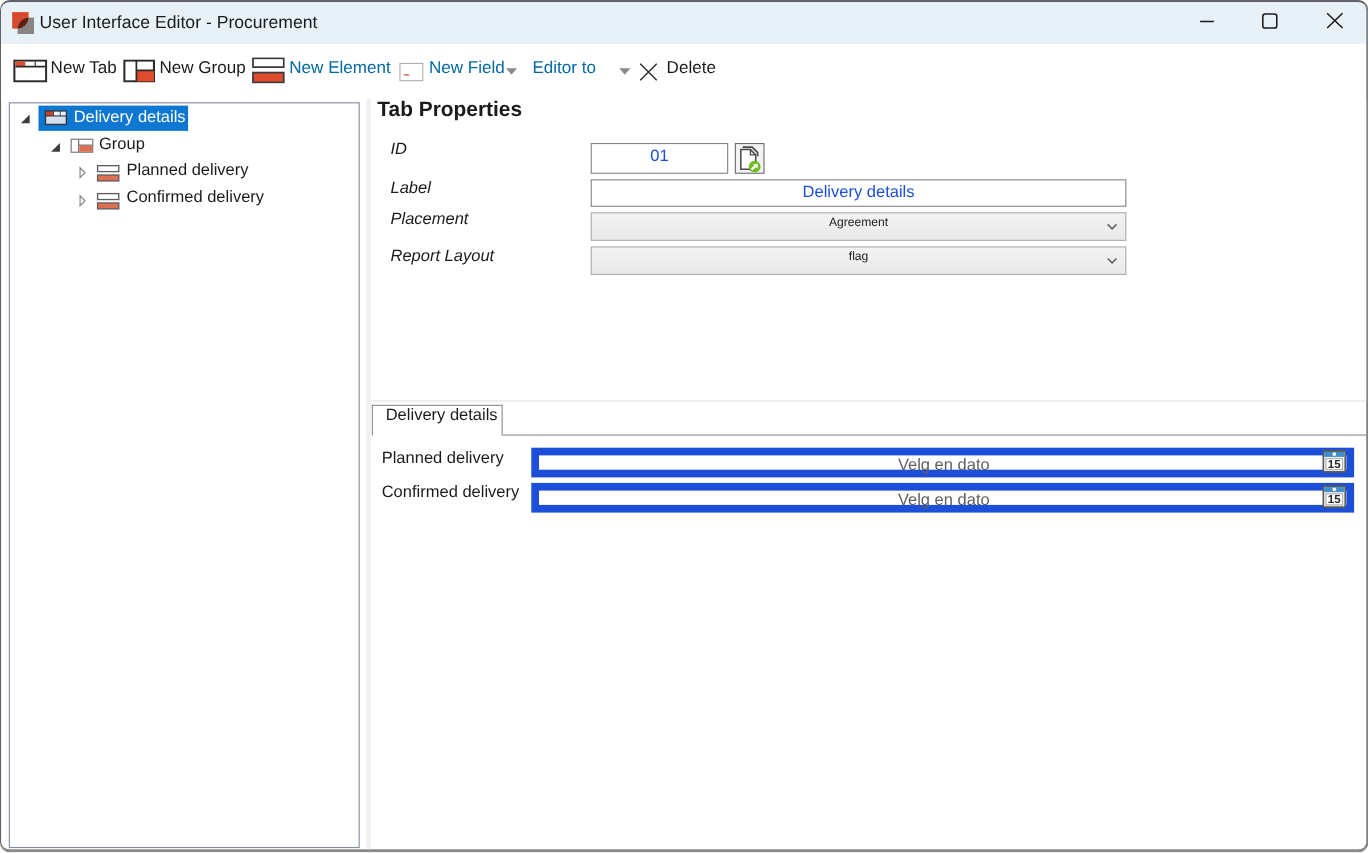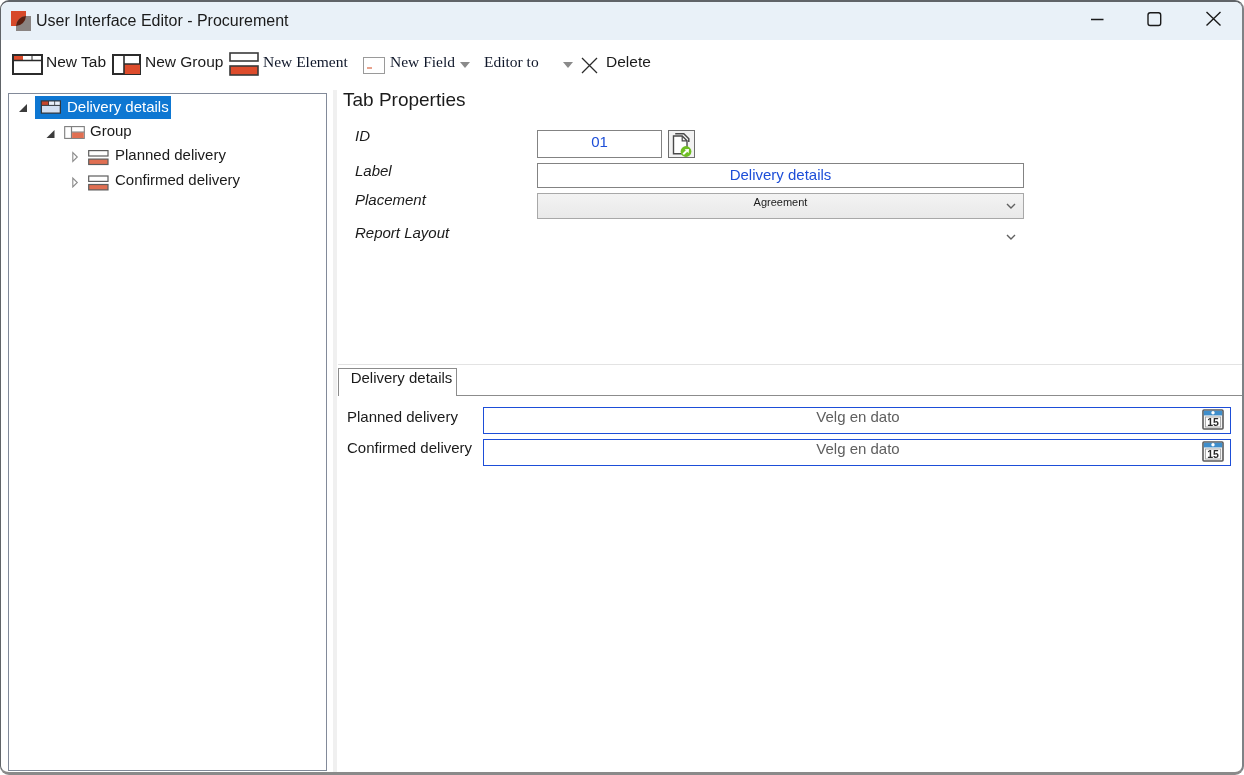--- a/index.html
+++ b/index.html
@@ -17,45 +17,45 @@
   #titlebar { position:absolute; left:0; top:0; width:100%; height:38px; background:#e9f1f8; }
   #title-icon { position:absolute; left:10px; top:9px; width:20px; height:20px; }
   #title-text { position:absolute; left:35px; top:10px; font-size:16px; color:#1b1b1b; }
   .caption-btn { position:absolute; top:-2px; width:46px; height:38px; }
   #btn-min   { left:1073px; }
   #btn-max   { left:1130px; }
   #btn-close { left:1190px; }
   
   #toolbar { position:absolute; left:0; top:38px; width:100%; height:50px; background:#ffffff; }
   .tbtxt { position:absolute; top:13px; font-size:15.5px; color:#1b1b1b; }
-  .tbtxt.dis { color:#0f172a;font-family:Liberation Serif, serif; }
+  .tbtxt.dis { color:#0369a1; }
   .dd-arrow { position:absolute; top:22px; width:0; height:0; border-left:5px solid transparent; border-right:5px solid transparent; border-top:6px solid #8a8a8a; }
   
   #tree {
     position:absolute; left:7px; top:91px; width:319px; height:678px;
     border:1px solid #828a99; background:#ffffff;
   }
   .trow { position:absolute; height:24px; font-size:15px; color:#1b1b1b; }
   #sel { position:absolute; left:26px; top:2px; width:136px; height:23px; background:#0e77d2; }
   
   #split { position:absolute; left:332px; top:88px; width:4px; height:684px; background:#f0f0f0; }
   
   #props { position:absolute; left:337px; top:88px; width:907px; height:274px; background:#ffffff; }
-  #props h1 { font-size:19px; font-weight:400; color:#1b1b1b; position:absolute; left:5px; top:-1px; }
+  #props h1 { font-size:19px; font-weight:700; color:#1b1b1b; position:absolute; left:5px; top:-1px; }
   .plabel { position:absolute; left:17px; font-size:15px; color:#1b1b1b;font-style:italic; }
   .tbox { position:absolute; background:#ffffff; border:1px solid #838383; font-size:15px; color:#1d4ed8; padding:2px 5px; }
   .combo { position:absolute; background:linear-gradient(#f3f3f3,#e9e9e9); border:1px solid #a8a8a8; font-size:11px; color:#1b1b1b; padding:2px 24px; }
   .chev { position:absolute; font-size:11px; color:#606060; }
   
   #hsep { position:absolute; left:337px; top:362px; width:907px; height:1px; background:#e3e3e3; }
   #tabstrip { position:absolute; left:337px; top:366px; width:907px; height:28px; }
   #tab1 { position:absolute; left:0px; top:0px; width:119px; height:28px; background:#ffffff; border:1px solid #8c8c8c; border-bottom:none; font-size:15px; color:#1b1b1b; padding:0px 0 0 8px; }
   #tabline { position:absolute; left:119px; top:27px; width:788px; height:1px; background:#8c8c8c; }
   .dlabel { position:absolute; left:346px; font-size:15px; color:#1b1b1b; }
-  .dfield { position:absolute; left:482px; width:748px; height:27px; background:#ffffff; border:1px solid #1d4ed8; font-size:15px; color:#5f5f5f; padding:0px 6px 0 8px; }
+  .dfield { position:absolute; left:482px; width:748px; height:27px; background:#ffffff; border:7px solid #1d4ed8; font-size:15px; color:#5f5f5f; padding:0px 6px 0 8px; }
 </style>
 </head>
 <body>
 <div id="win">
   <div id="titlebar">
     <svg id="title-icon" viewBox="0 0 20 20">
       <rect x="0" y="0" width="15" height="15" fill="#d7492a"></rect>
       <rect x="5" y="5" width="15" height="15" fill="#8a8482"></rect>
       <path d="M5 15 L5 5 L15 5 A 10.5 10.5 0 0 0 5 15 Z" fill="#d7492a"></path>
       <path d="M5 15 A 10.5 10.5 0 0 1 15 5 A 10.5 10.5 0 0 1 5 15 Z" fill="#5c1f10"></path>
@@ -162,20 +162,21 @@
       </svg>
     </div>
     <div class="plabel" style="top:72px">Label</div>
     <div class="tbox" style="left:199px; top:73px; width:487px; height:25px;">Delivery details</div>
     <div class="plabel" style="top:101px">Placement</div>
     <div class="combo" style="left:199px; top:103px; width:487px; height:26px;">Agreement</div>
     <svg class="chev" style="left:668px; top:113px;" width="10" height="6" viewBox="0 0 10 6">
         <path d="M1 1 L5 5 L9 1" fill="none" stroke="#606060" stroke-width="1.4"></path>
       </svg>
     <div class="plabel" style="top:134px">Report Layout</div>
+    <div class="combo" style="left:199px; top:134px; width:487px; height:26px;">flag</div>
     <svg class="chev" style="left:668px; top:144px;" width="10" height="6" viewBox="0 0 10 6">
         <path d="M1 1 L5 5 L9 1" fill="none" stroke="#606060" stroke-width="1.4"></path>
       </svg>
   </div>
   <div id="hsep"></div>
   <div id="tabstrip">
     <div id="tab1">Delivery details</div>
     <div id="tabline"></div>
   </div>
   <div class="dlabel" style="top:406px">Planned delivery</div>

